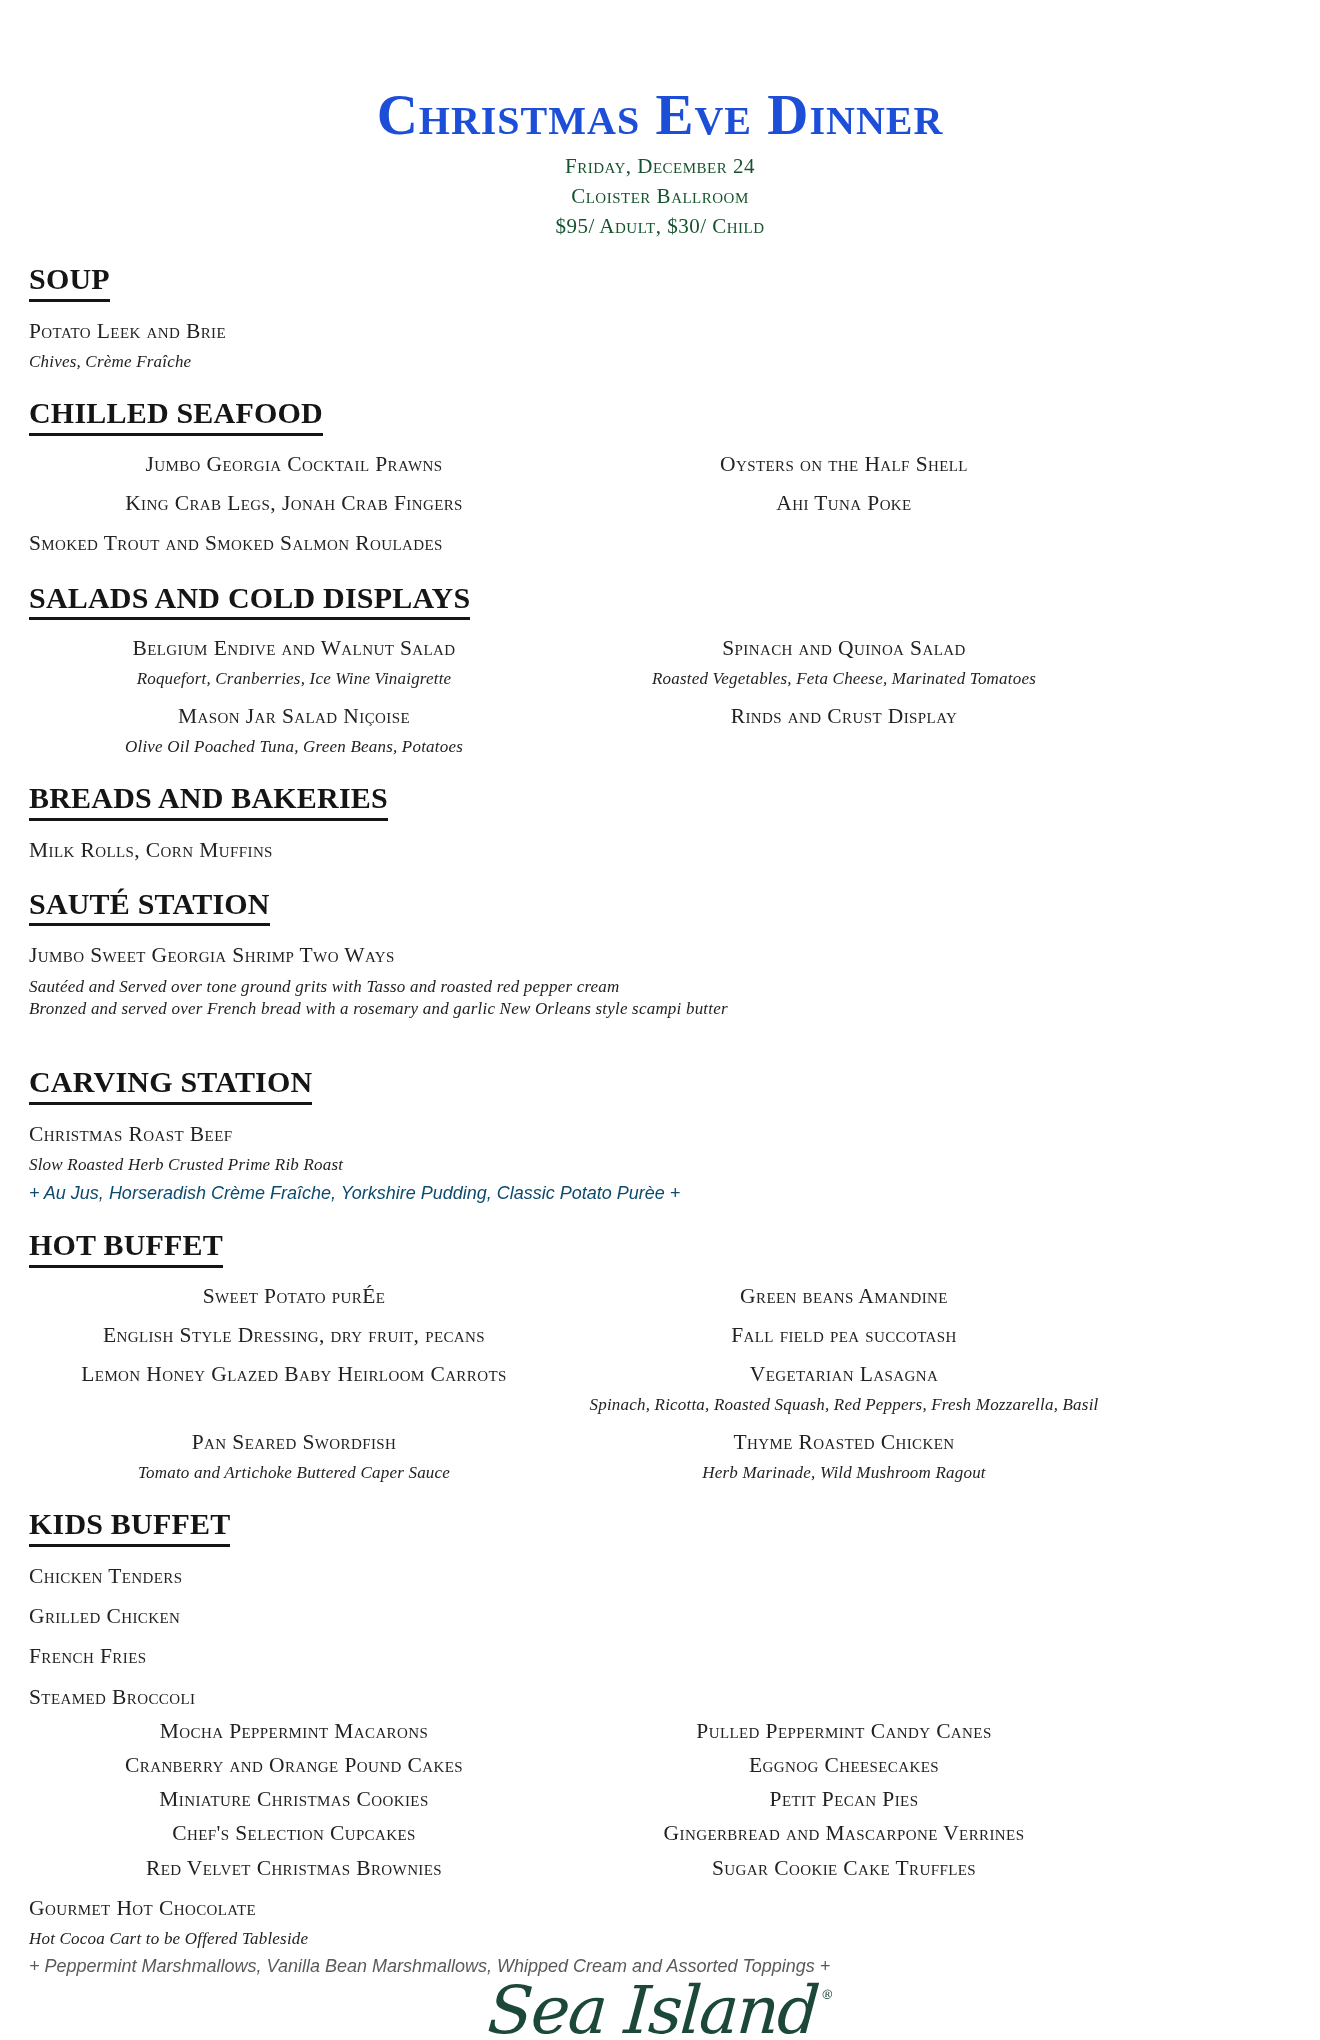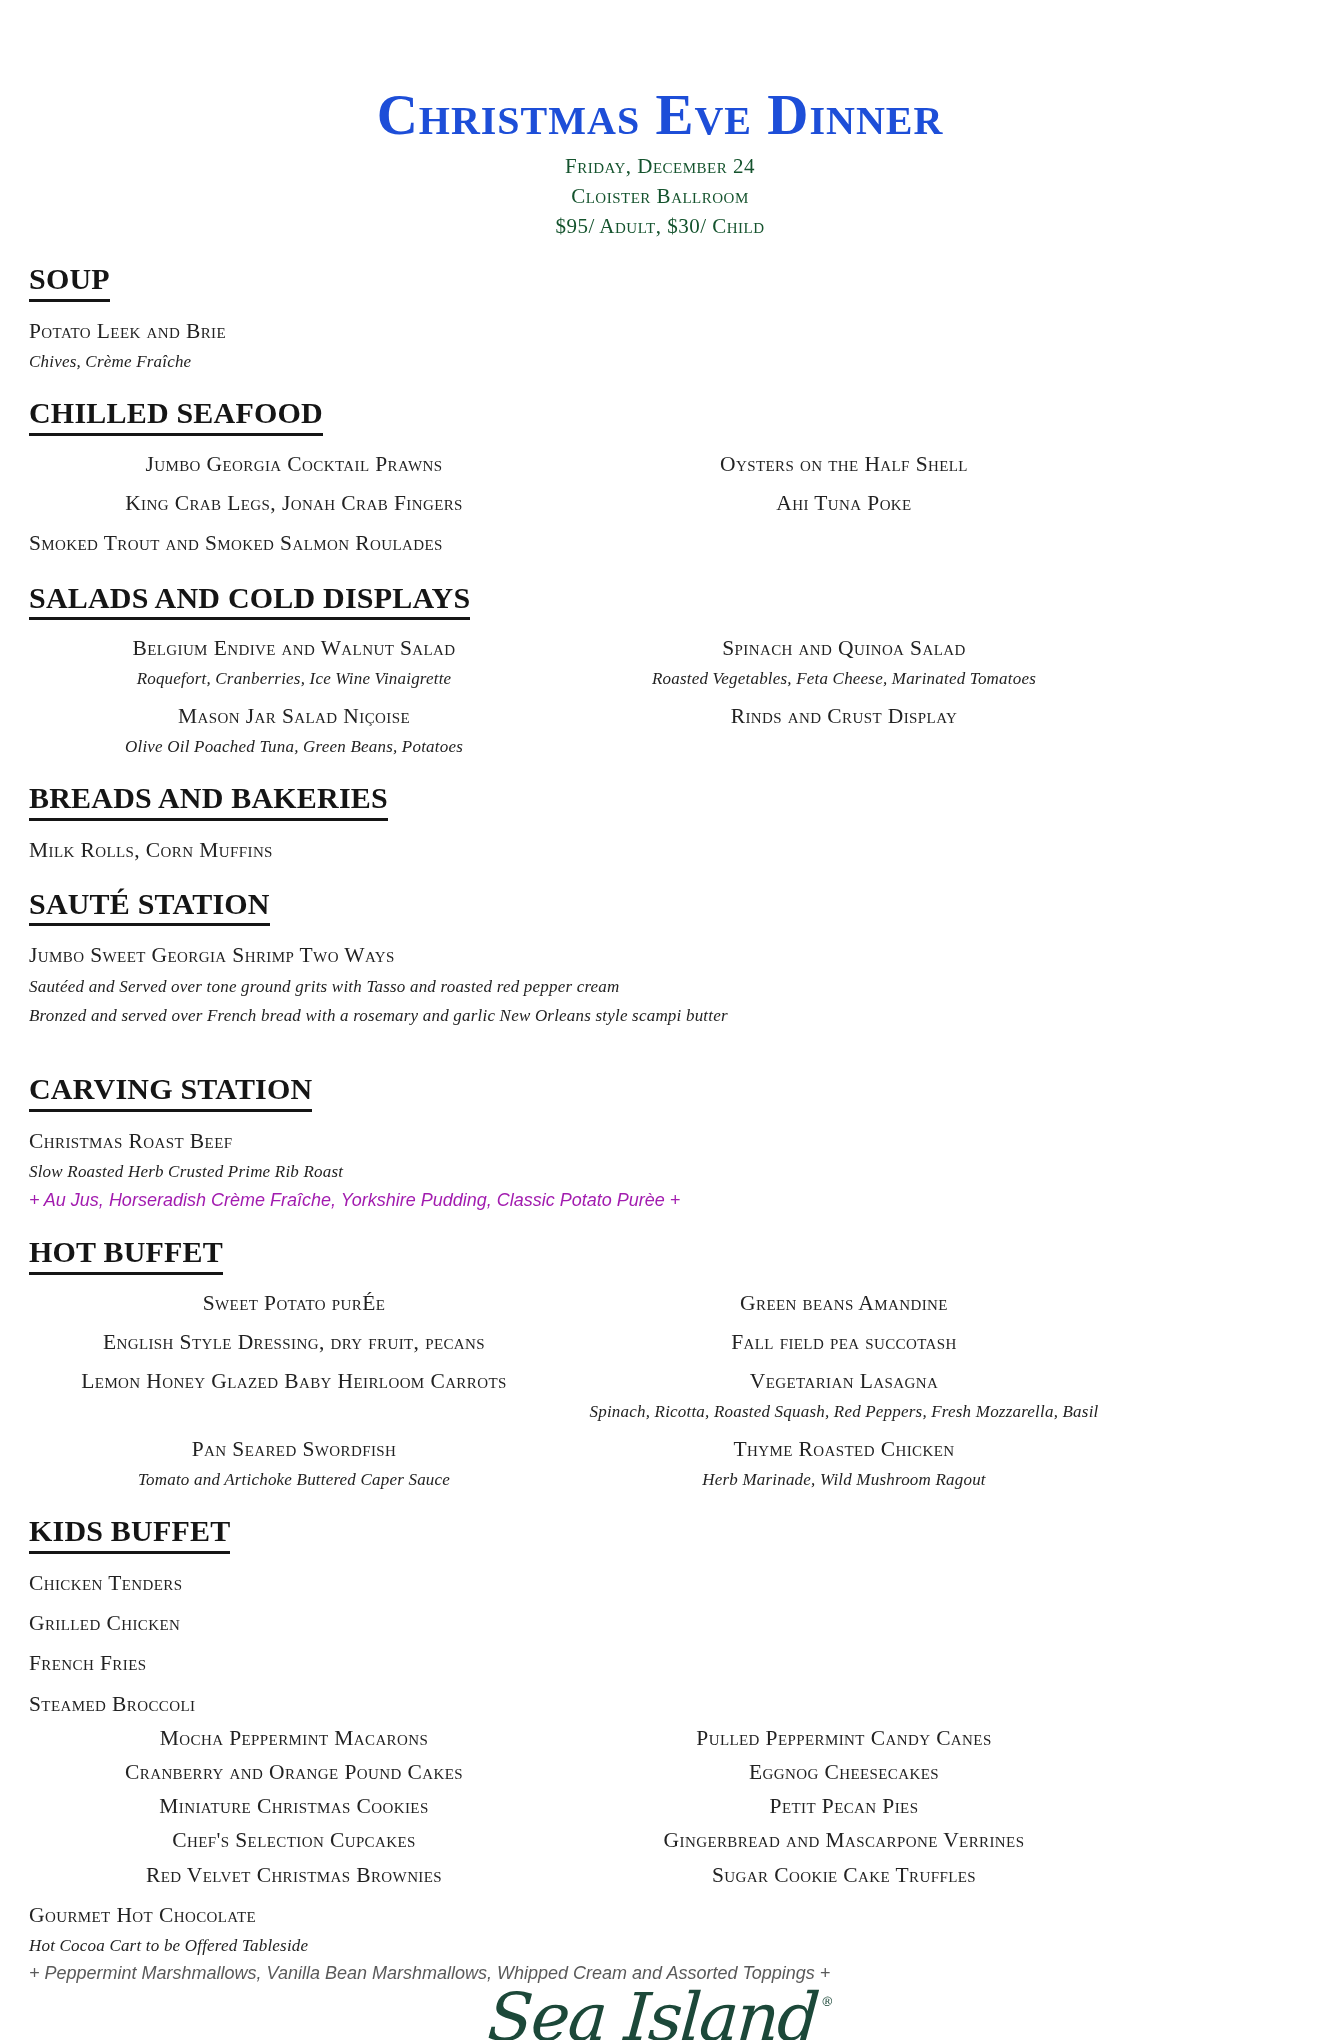--- a/index.html
+++ b/index.html
@@ -41,21 +41,21 @@
     font-size: 21.5px; line-height: 1.22; margin-top: 14px;
     font-variant: small-caps; letter-spacing: 0.4px; color: #222222;
   }
   .item-desc {
     font-size: 17px; font-style: italic; line-height: 1.2; margin-top: 8px;
     color: #222222; letter-spacing: 0.2px;
   }
   .sans-note {
     font-family: "Liberation Sans", sans-serif;
     font-style: italic; font-size: 18px; line-height: 1.2;
-    color: #a21caf; margin-top: 7px;
+    color: #0c4a6e; margin-top: 7px;
   }
   .sans-note.light { color: #5a5a5a; }
 
   .cols {
     width: 1080px;
     display: grid; grid-template-columns: 1fr 1fr; column-gap: 20px;
     align-items: start;
   }
   .cols .cell { margin-top: 13px; }
   .cols .cell .menu-item { margin-top: 0; }
@@ -132,21 +132,21 @@
 
   <div class="section">
     <h2 class="section-heading"><span class="underline">BREADS AND BAKERIES</span></h2>
     <div class="menu-item">Milk Rolls, Corn Muffins</div>
   </div>
 
   <div class="section">
     <h2 class="section-heading"><span class="underline">SAUTÉ STATION</span></h2>
     <div class="menu-item">Jumbo Sweet Georgia Shrimp Two Ways</div>
     <div class="item-desc">Sautéed and Served over tone ground grits with Tasso and roasted red pepper cream</div>
-    <div class="item-desc" style="margin-top:9px">Bronzed and served over French bread with a rosemary and garlic New Orleans style scampi butter</div>
+    <div class="item-desc" style="margin-top:2px">Bronzed and served over French bread with a rosemary and garlic New Orleans style scampi butter</div>
   </div>
 
   <div class="section carving">
     <h2 class="section-heading"><span class="underline">CARVING STATION</span></h2>
     <div class="menu-item">Christmas Roast Beef</div>
     <div class="item-desc">Slow Roasted Herb Crusted Prime Rib Roast</div>
     <div class="sans-note">+ Au Jus, Horseradish Crème Fraîche, Yorkshire Pudding, Classic Potato Purèe  +</div>
   </div>
 
   <div class="section">

